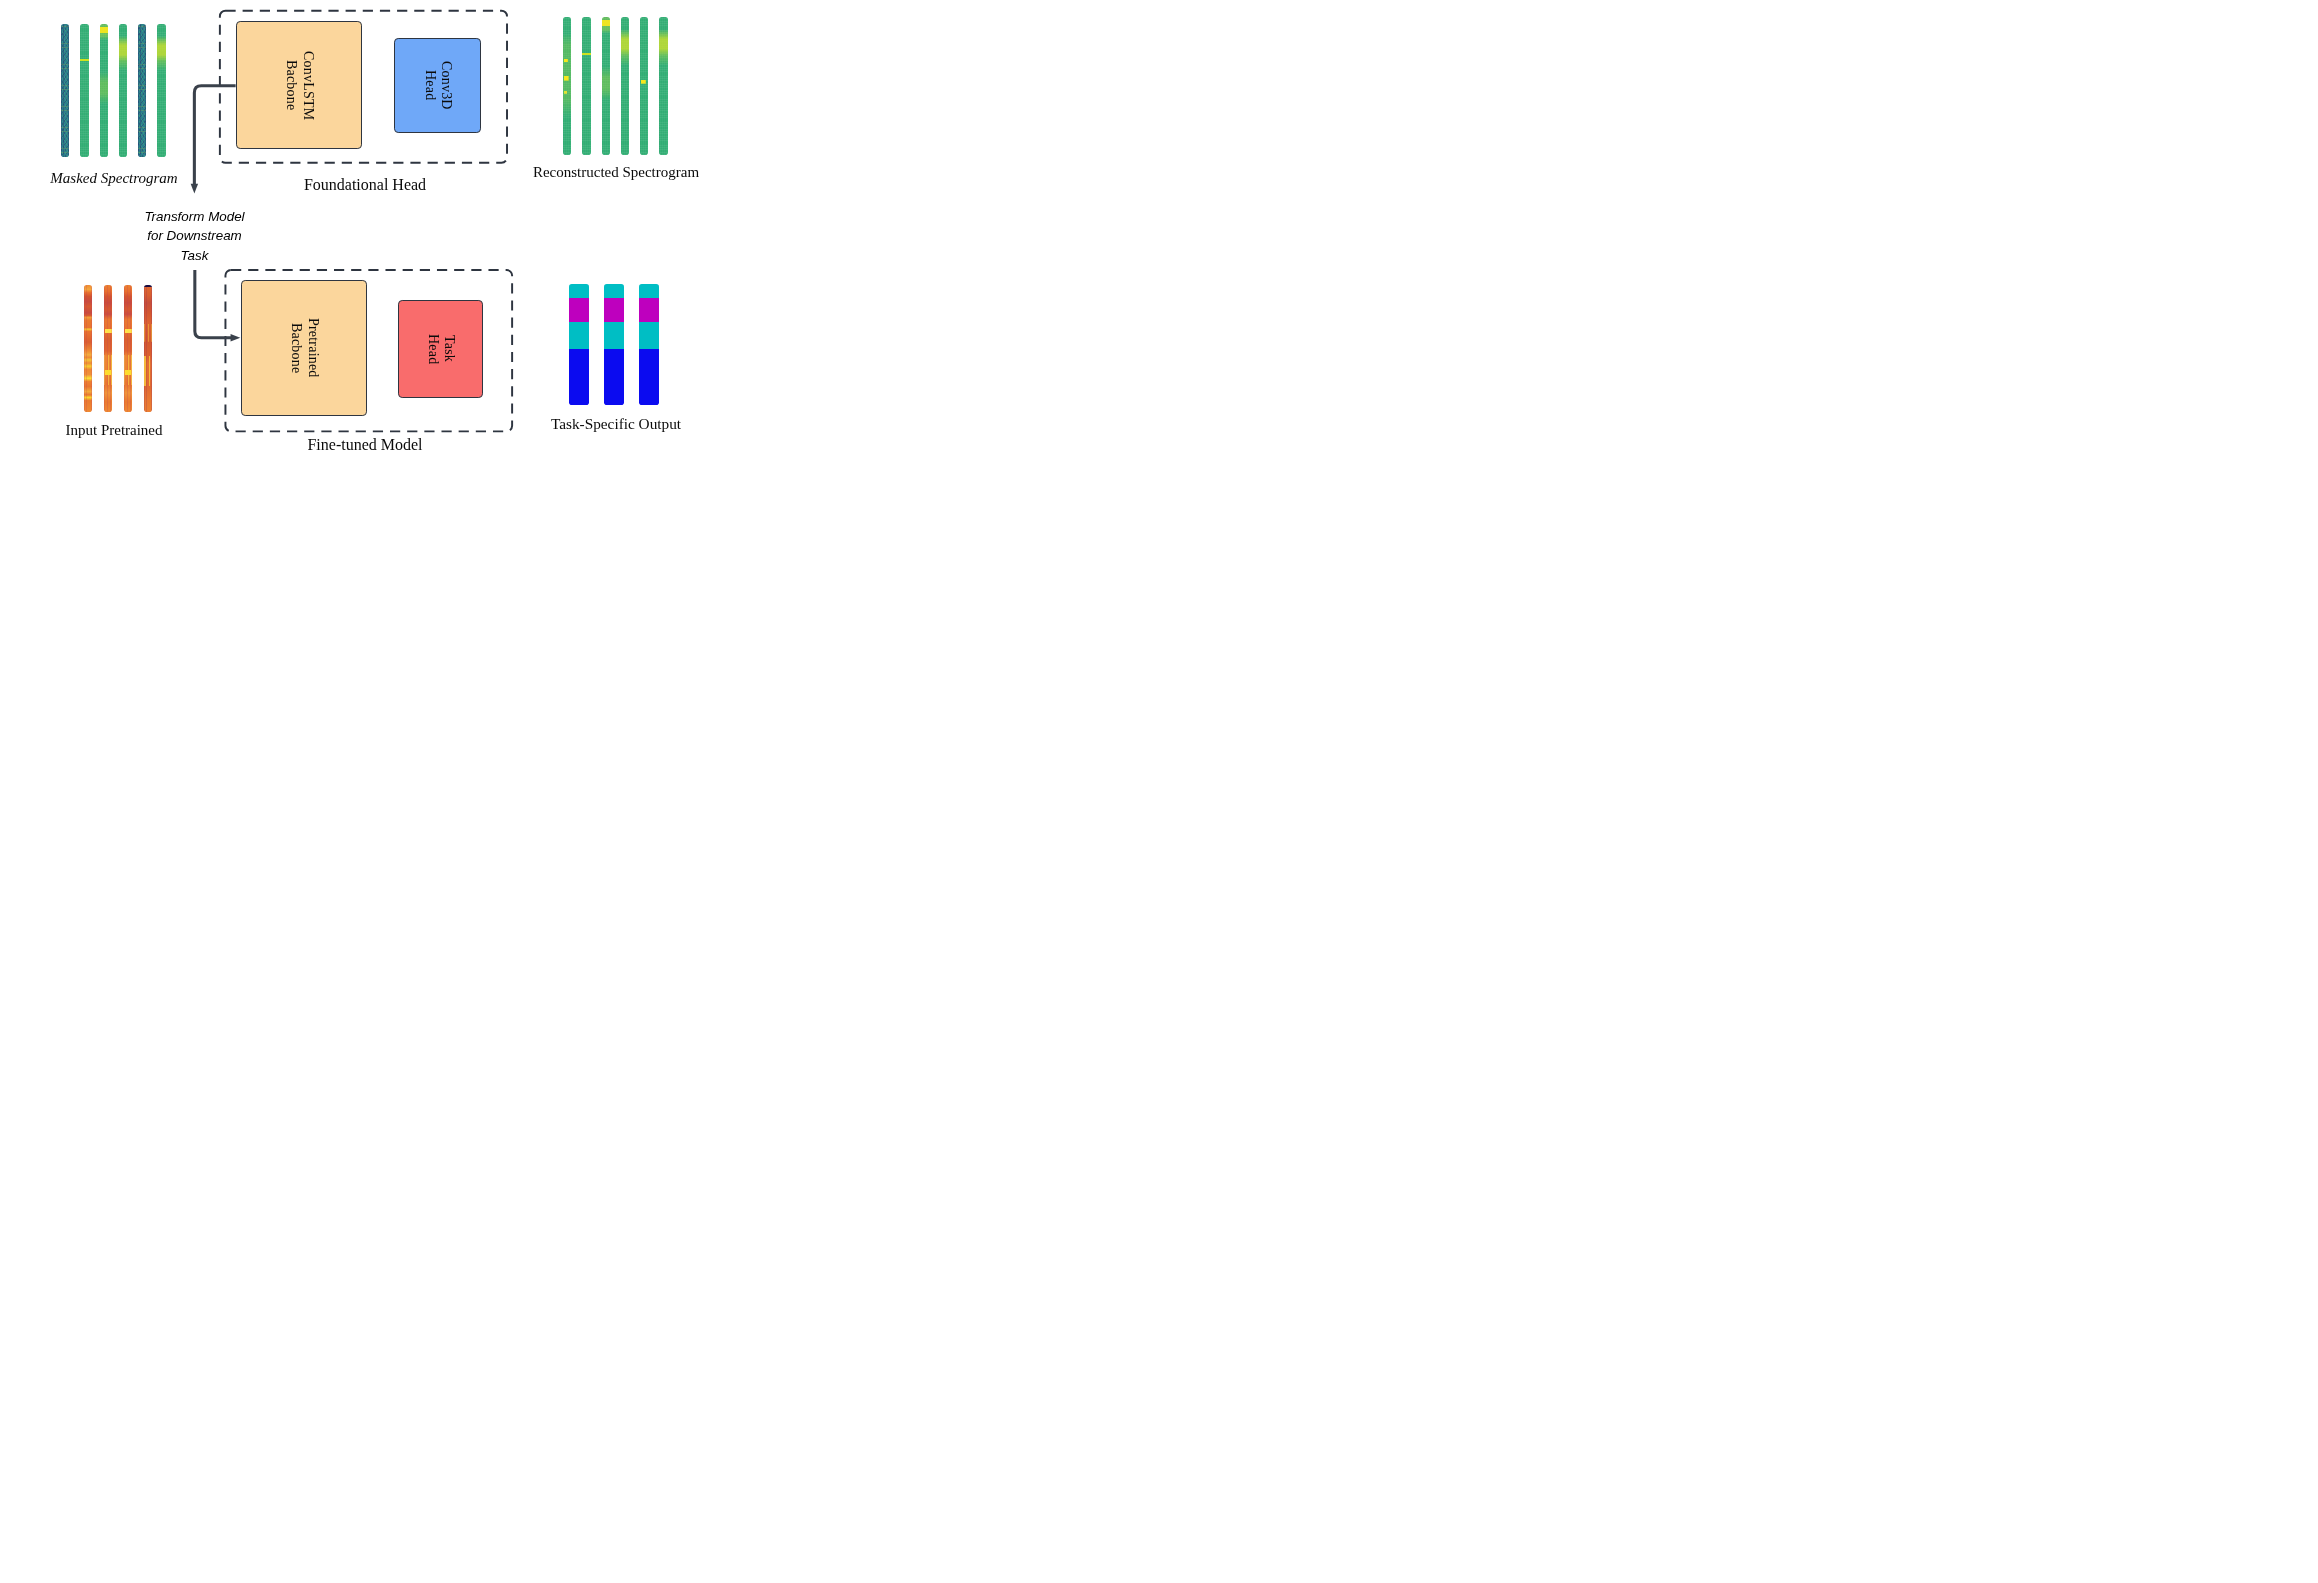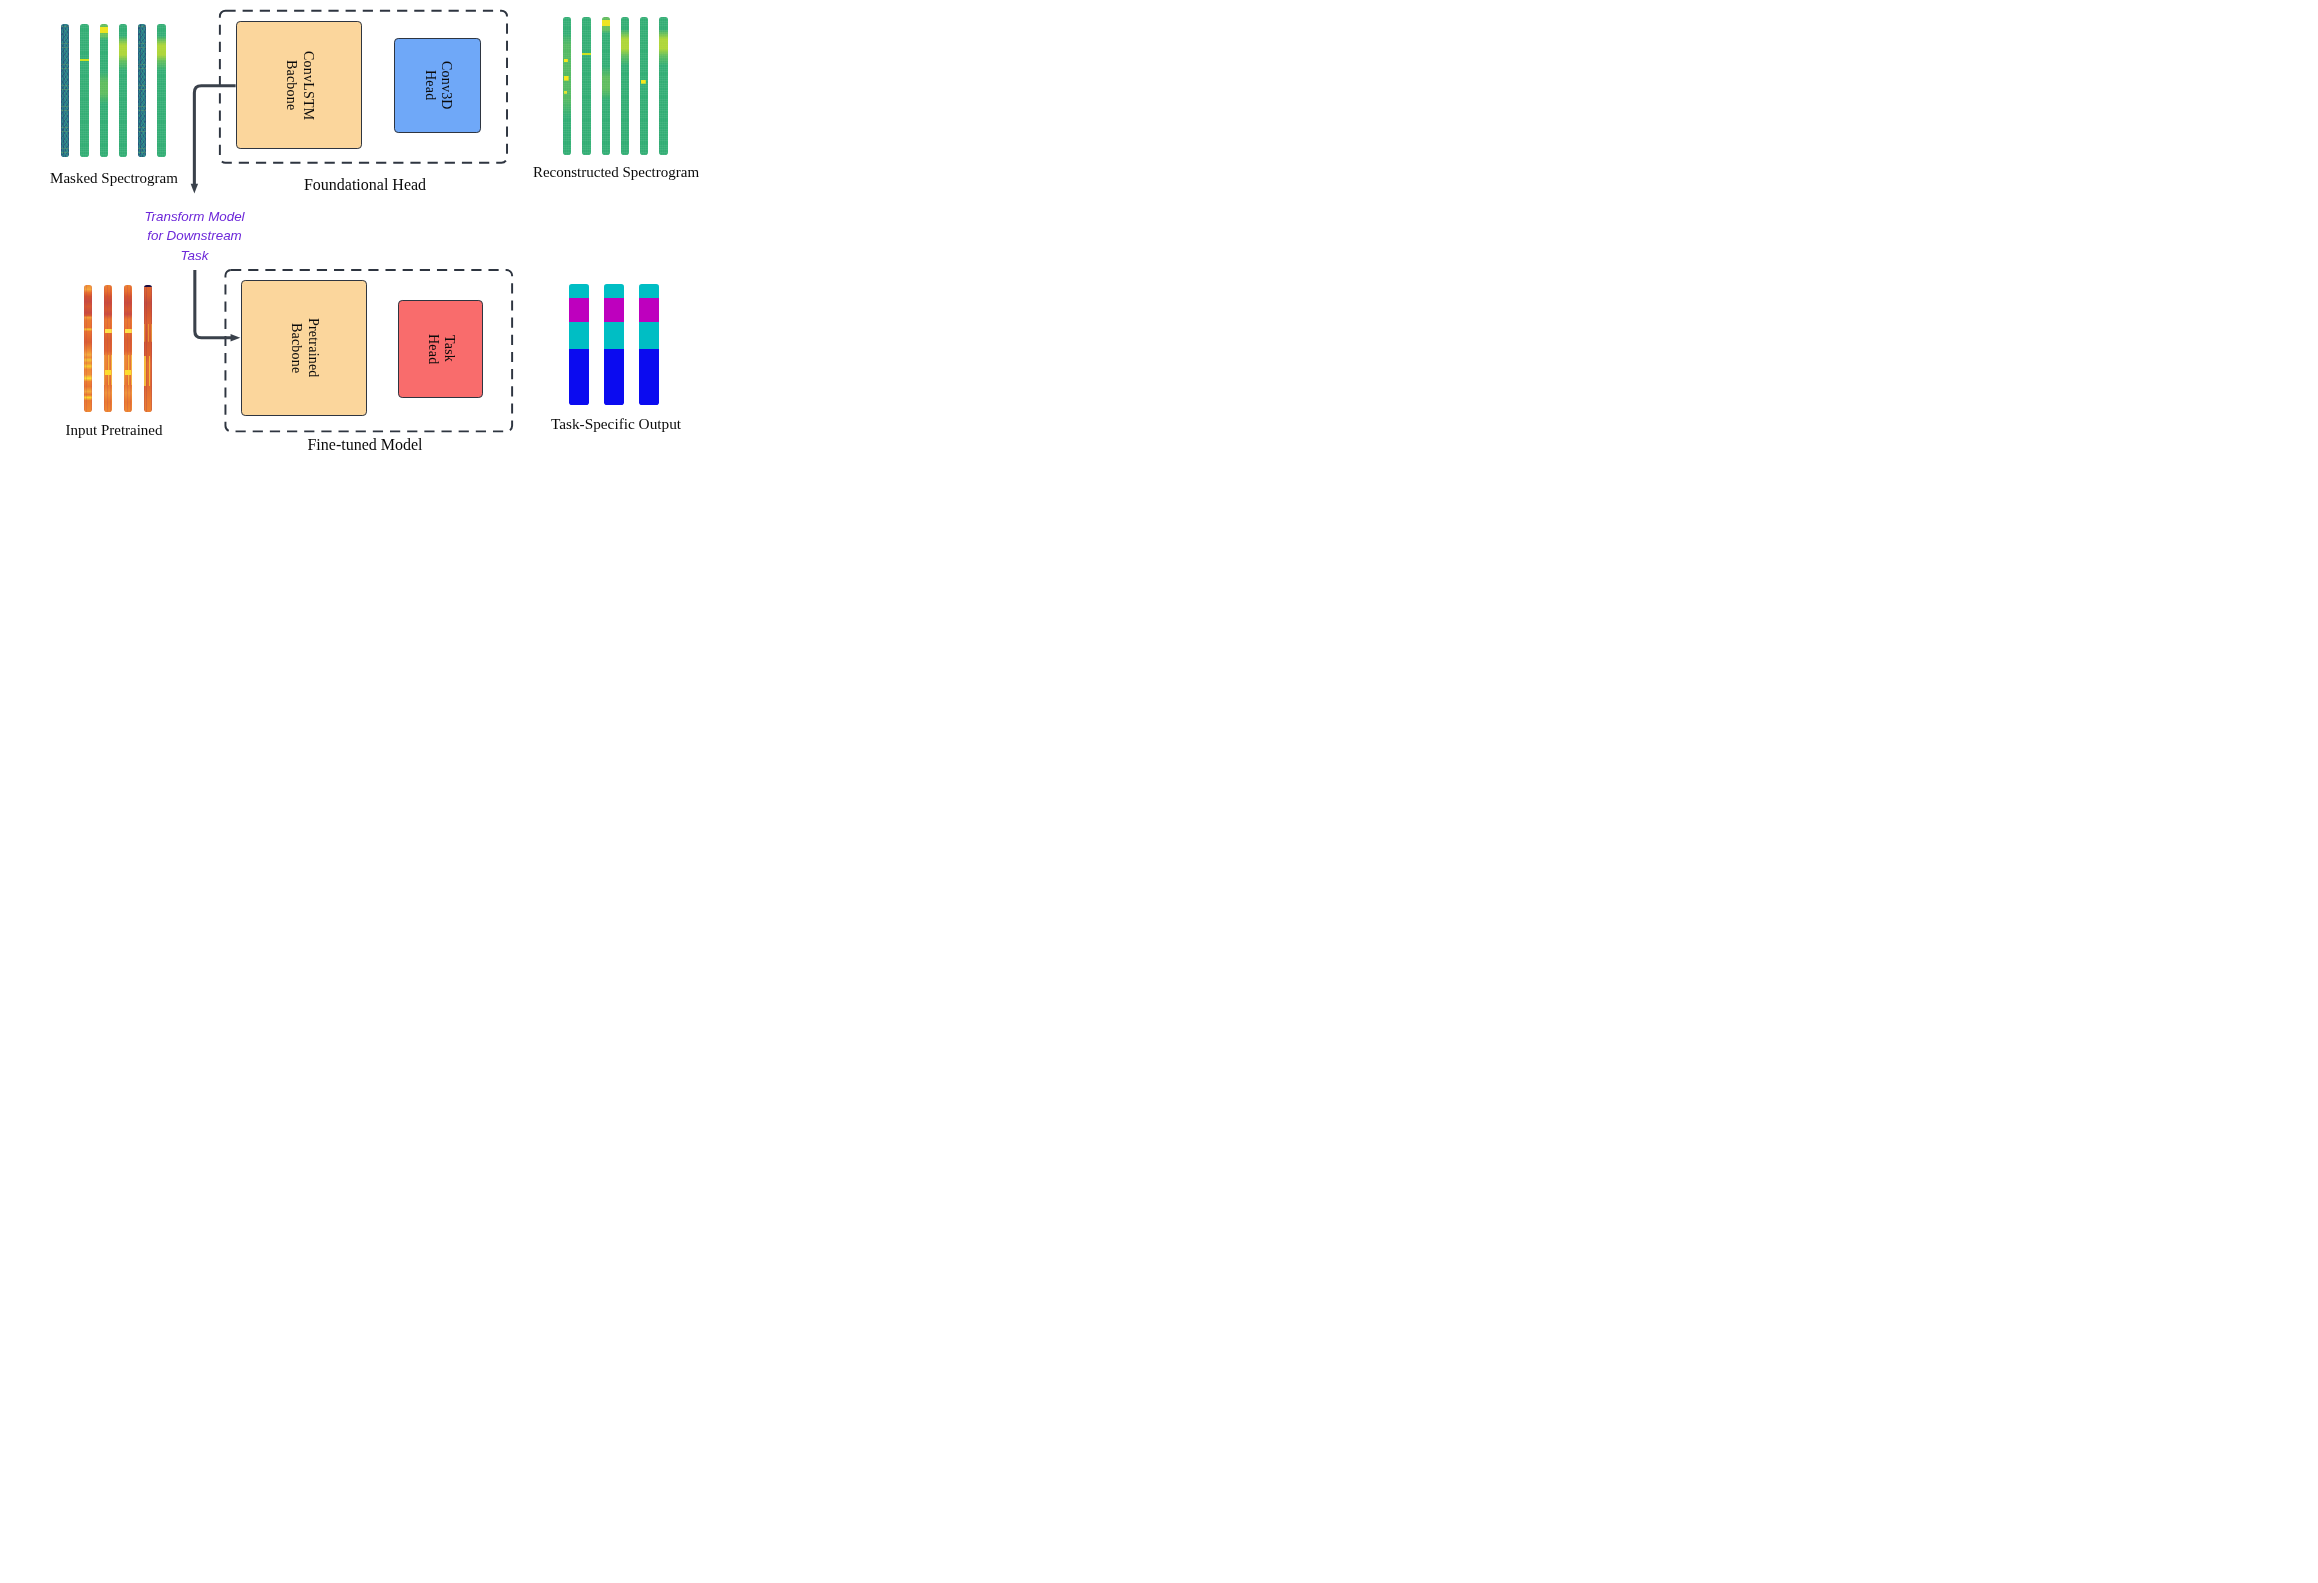--- a/index.html
+++ b/index.html
@@ -18,32 +18,32 @@
   .box-conv3d{left:394px;top:38px;width:87px;height:95px;background:#6fa8f8;}
   .box-pretrained{left:241px;top:280px;width:126px;height:136px;background:#fbd69c;}
   .box-taskhead{left:398px;top:300px;width:85px;height:98px;background:#f96c6c;}
   .box-label{
     writing-mode:vertical-rl;white-space:pre-line;text-align:center;
     font-size:14px;line-height:1.18;color:#0b0b0b;letter-spacing:0.2px;
   }
 
   
   .caption{position:absolute;transform:translateX(-50%);white-space:nowrap;color:#0a0a0a;}
-  .cap-masked{left:114px;top:170px;font-size:15px;}
+  .cap-masked{left:114px;top:170px;font-size:15px;font-style:italic;}
   .cap-recon{left:616px;top:164px;font-size:15px;}
   .cap-found{left:365px;top:176px;font-size:16px;}
   .cap-input{left:114px;top:422px;font-size:15px;}
   .cap-fine{left:365px;top:436px;font-size:16px;}
   .cap-output{left:616px;top:415px;font-size:15.3px;}
 
   
   .note{
     position:absolute;left:125px;top:207px;width:139px;text-align:center;
     font-family:"Liberation Sans", sans-serif;font-style:italic;
-    font-size:13.4px;line-height:1.45;white-space:pre-line;color:#6d28d9;
+    font-size:13.4px;line-height:1.45;white-space:pre-line;color:#000000;
   }
 
   
   .strip-row{position:absolute;display:flex;}
   .row-masked{left:61px;top:24px;height:133px;gap:11px;}
   .row-recon{left:563px;top:17px;height:138px;gap:11px;}
   .row-input{left:84px;top:285px;height:127px;gap:11.6px;}
   .strip{width:8.3px;height:100%;border-radius:2.8px;}
 
   

